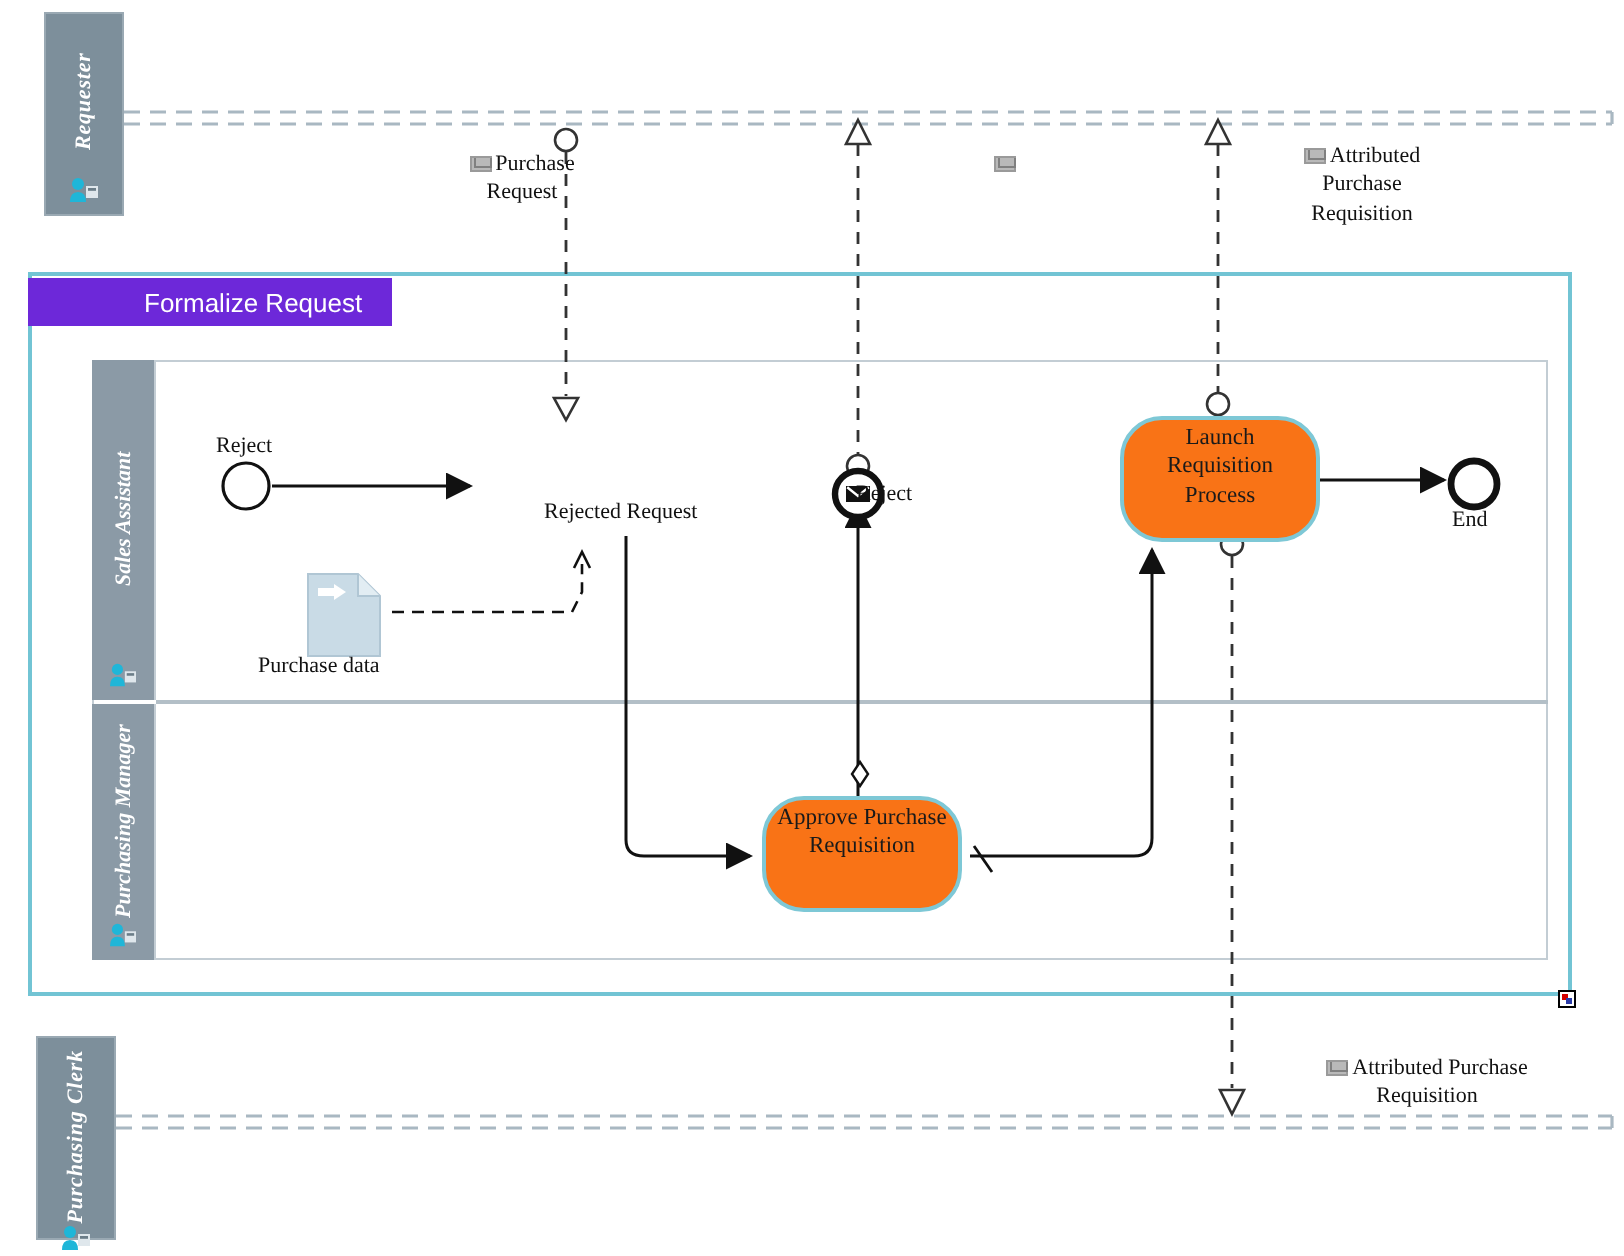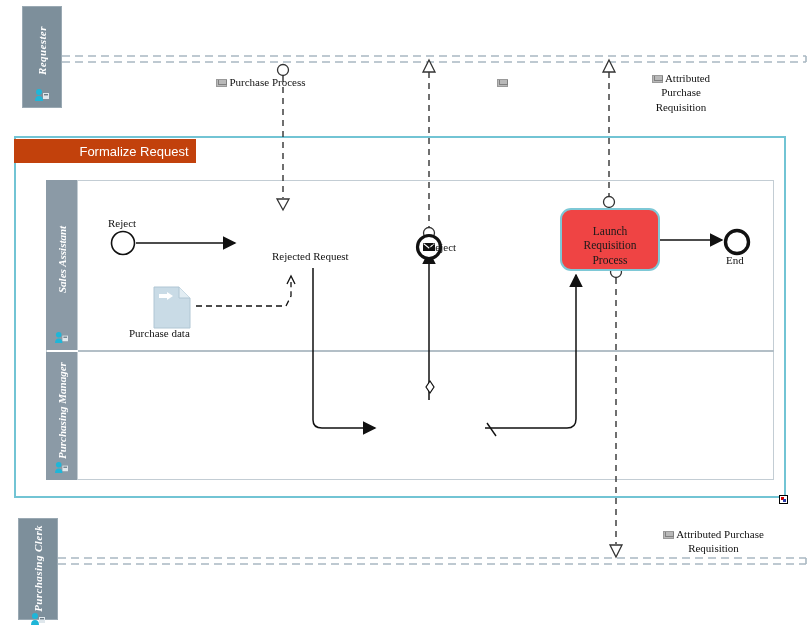--- a/index.html
+++ b/index.html
@@ -50,29 +50,28 @@
     justify-content: center;
   }
 
   
   .pool-outer {
     border: 2px solid #72c4d4;
     box-sizing: border-box;
     background: #ffffff;
   }
   .pool-title-band {
-    background: #c2410c;
+    background: #6d28d9;
     color: #ffffff;
     font-family: "Liberation Sans", sans-serif;
     font-size: 13px;
     display: flex;
     align-items: center;
     padding-left: 58px;
     box-sizing: border-box;
-    justify-content: center;
   }
   .lane-container {
     border: 1px solid #c3cdd4;
     box-sizing: border-box;
     background: #ffffff;
   }
   .lane-header {
     background: #8b9aa6;
     border-right: 1px solid #c3cdd4;
     box-sizing: border-box;
@@ -97,25 +96,25 @@
     justify-content: center;
   }
   .lane-divider {
     background: #b3bfc7;
     height: 2px;
   }
 
   
   .task {
     border: 2px solid #7ec8d6;
-    border-radius: 11px;
-    background: #ef4444;
-    box-sizing: border-box;
-    display: flex;
-    align-items: flex-end;
+    border-radius: 21px;
+    background: #f97316;
+    box-sizing: border-box;
+    display: flex;
+    align-items: flex-start;
     justify-content: center;
     text-align: center;
     font-family: "Liberation Serif", serif;
     font-size: 11.5px;
     color: #1a1a1a;
     line-height: 1.25;
     padding: 2px 4px;
   }
 
   
@@ -304,21 +303,21 @@
       <path d="M196,306 L286,306 L291,296 L291,282" fill="none" stroke="#111111" stroke-width="1.3" stroke-dasharray="6,4"></path>
       <path d="M287,284 L291,276 L295,284" fill="none" stroke="#111111" stroke-width="1.3"></path>
     </g>
 
     <g>
       <path d="M430,381 L434,387 L430,393 L426,387 z" fill="#ffffff" stroke="#111111" stroke-width="1.2"></path>
     </g>
   </svg>
 
   <div class="abs msg-label" style="left:216px; top:75px; width:90px;">
-    <span class="msg-env"></span><span>Purchase Process</span>
+    <span class="msg-env"></span><span>Purchase Request</span>
   </div>
 
   <div class="abs msg-label" style="left:438px; top:75px; width:130px;">
     <span class="msg-env"></span>
   </div>
 
   <div class="abs msg-label" style="left:641px; top:71px; width:80px;">
     <span class="msg-env"></span><span>Attributed Purchase Requisition</span>
   </div>
 
@@ -341,20 +340,23 @@
   <svg class="abs" style="left:722px; top:227px; width:30px; height:30px;">
     <circle cx="15" cy="15" r="11.5" fill="#ffffff" stroke="#111111" stroke-width="3.4"></circle>
   </svg>
   <div class="abs lbl" style="left:726px; top:254px;"><span>End</span></div>
 
 
   <div class="abs lbl" style="left:272px; top:250px; color:#111111;">
     <span>Rejected Request</span>
   </div>
 
+  <div class="abs task" style="left:381px; top:398px; width:100px; height:58px;">
+    <span>Approve Purchase Requisition</span>
+  </div>
 
   <div class="abs task" style="left:560px; top:208px; width:100px; height:63px;">
     <span>Launch Requisition Process</span>
   </div>
 
   <svg class="abs" style="left:153px; top:286px; width:40px; height:44px;">
     <path d="M1,1 L26,1 L37,12 L37,42 L1,42 z" fill="#c9dbe6" stroke="#b0c6d4" stroke-width="1"></path>
     <path d="M26,1 L26,12 L37,12" fill="#e2edf3" stroke="#b0c6d4" stroke-width="1"></path>
     <rect x="6" y="8" width="9" height="4" fill="#ffffff"></rect>
     <path d="M14,6 L20,10 L14,14 z" fill="#ffffff"></path>

